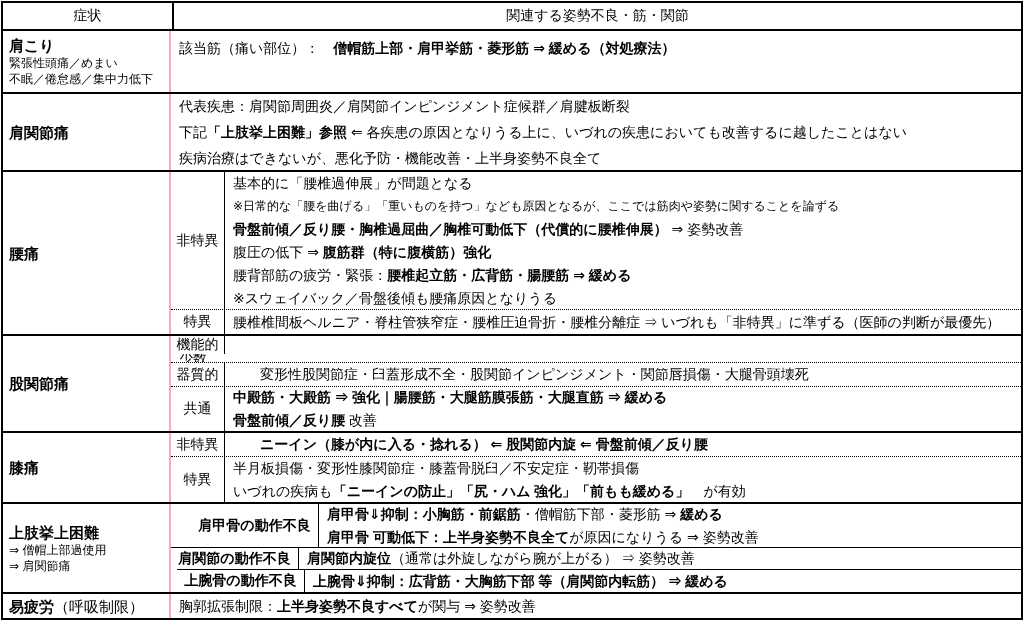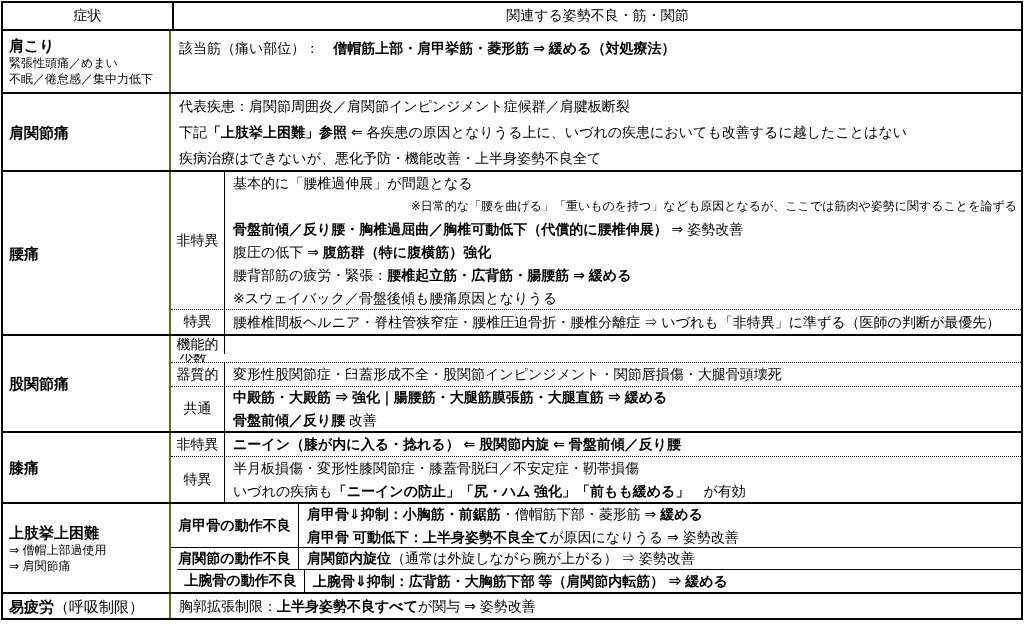--- a/index.html
+++ b/index.html
@@ -13,21 +13,21 @@
     position:absolute;left:1px;top:1px;
     width:1018px;
     border:2px solid #000;
     background:#fff;
   }
   .row{display:flex;border-top:2px solid #000;align-items:stretch;}
   .row:first-child{border-top:none;}
   
   .sym{
     width:157px;flex:none;
-    border-right:2px solid #4d7c0f;
+    border-right:2px solid #f9a8d4;
     display:flex;flex-direction:column;justify-content:center;
     padding:2px 3px 2px 6px;
     box-sizing:content-box;
   }
   .sym.top{justify-content:flex-start;padding-top:5px;}
   .sym-title{font-weight:bold;font-size:15px;line-height:19px;}
   .sym-title .nrm{font-weight:normal;}
   .sym-note{font-size:12px;line-height:16px;}
   
   .r-header{height:26px;}
@@ -37,36 +37,36 @@
   
   .rest{flex:1;display:flex;flex-direction:column;min-width:0;}
   .content{
     flex:1;display:flex;flex-direction:column;justify-content:center;
     padding:0 4px 0 8px;overflow:hidden;min-width:0;
   }
   .content.top{justify-content:flex-start;padding-top:4px;gap:36px;}
   .line{font-size:14px;line-height:23px;white-space:nowrap;}
   .line.lh26{line-height:26px;}
   .line .b,.b{font-weight:bold;}
-  .line.small{font-size:12px;text-align:right;}
+  .line.small{font-size:12px;}
   
   .subrow{display:flex;align-items:stretch;min-width:0;}
   .subrow + .subrow{border-top:1px dotted #000;font-family:Liberation Serif, serif;}
   .solidsub .subrow + .subrow{border-top:1px solid #000;}
   .sublabel{
     width:53px;flex:none;border-right:1px solid #000;
     display:flex;align-items:center;justify-content:center;
     font-size:14px;
   }
   .sublabel.wide{width:127px;font-weight:bold;}
   
   .r0{height:61px;} .r1{height:76px;} .r6{height:24px;}
   .h137{height:137px;} .h24{height:24px;} .h26{height:26px;flex-direction:column;}
-  .h23{height:23px;} .h44{height:44px;} .h45{height:45px;}
-  .h43{height:43px;} .h21{height:21px;} .h22{height:22px;margin-left:6px;}
+  .h23{height:23px;gap:27px;} .h44{height:44px;} .h45{height:45px;}
+  .h43{height:43px;padding-left:20px;} .h21{height:21px;} .h22{height:22px;margin-left:6px;}
 </style>
 </head>
 <body>
 
 <div class="page">
   <div class="table">
 
     <div class="row r-header">
       <div class="hcell hsym">症状</div>
       <div class="hcell hrel">関連する姿勢不良・筋・関節</div>

